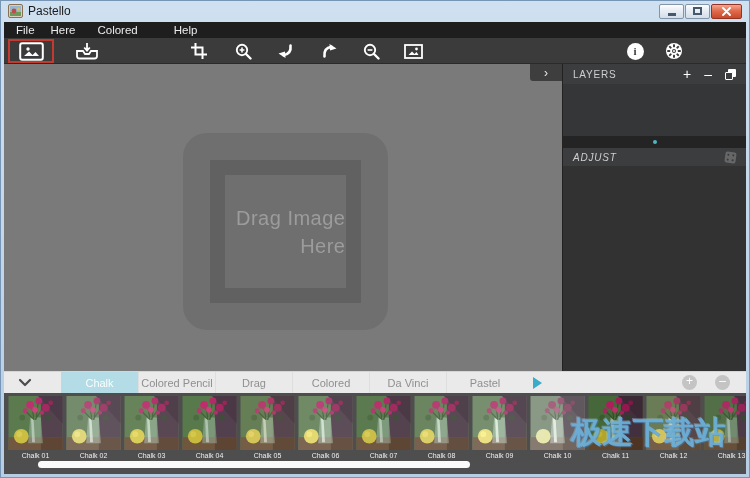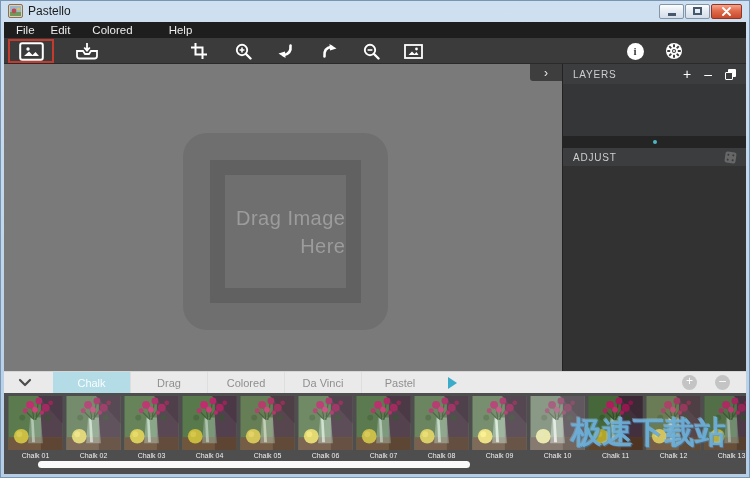--- a/index.html
+++ b/index.html
@@ -51,31 +51,31 @@
   .panel-header { height:20px; background:#3b3d3f; display:flex; align-items:center; padding:0 10px; }
   .panel-title { color:#cfcfcf; font-size:10px; letter-spacing:0.8px; }
   .layer-tools { margin-left:auto; display:flex; align-items:center; gap:13px; }
   .layer-tool { color:#fff; font-size:14px; line-height:14px; }
   .dup-icon { position:relative; width:11px; height:11px; }
   .dup-icon .back { position:absolute; right:0; top:0; width:8px; height:8px; background:#fff; border-radius:1px; }
   .dup-icon .front { position:absolute; left:0; bottom:0; width:8px; height:8px; background:#3b3d3f; border:1.5px solid #fff; border-radius:1px; }
   .layers-content { height:52px; background:#343638; }
   .panel-divider { height:12px; background:#242424; display:flex; align-items:center; justify-content:center; }
   .divider-dot { width:4px; height:4px; border-radius:50%; background:#4db6c2; }
-  .adjust-header { height:18px; }
+  .adjust-header { height:18px;font-style:italic; }
   .adjust-content { flex:1; background:#323232; }
   .dice-icon { margin-left:auto; width:11px; height:11px; background:#6f6f6f; border-radius:2px;
     transform:rotate(8deg); position:relative; opacity:0.85; }
   .dice-icon i { position:absolute; width:2px; height:2px; border-radius:50%; background:#38393b; }
   .dice-icon i:nth-child(1){ left:2px; top:2px; } .dice-icon i:nth-child(2){ right:2px; top:2px; }
   .dice-icon i:nth-child(3){ left:2px; bottom:2px; } .dice-icon i:nth-child(4){ right:2px; bottom:2px; }
   
   .tabbar { height:22px; background:#eaeaea; display:flex; align-items:center; border-top:1px solid #d6d6d6; }
   .tab-collapse { margin-left:10px; width:22px; display:flex; justify-content:center; }
-  .tabs { display:flex; margin-left:17px; height:22px; }
+  .tabs { display:flex; margin-left:25px; height:22px; }
   .tab { width:77px; height:22px; line-height:22px; text-align:center; font-size:11px; color:#8f8f8f;
     border-left:1px solid #dedede; }
   .tab:first-child { border-left:none; }
   .tab.selected { background:#b3dce6; color:rgba(255,255,255,0.92); border-left:none; }
   .play-btn { margin-left:10px; width:0; height:0; border-top:6px solid transparent;
     border-bottom:6px solid transparent; border-left:9px solid #3aabc8; }
   .tab-right { margin-left:auto; display:flex; gap:18px; margin-right:16px; }
   .circle-btn { width:15px; height:15px; border-radius:50%; background:#c4c4c4; color:#fff;
     font-size:12px; line-height:13px; text-align:center; }
   
@@ -116,21 +116,21 @@
             <path d="M1 1 L8 8 M8 1 L1 8" stroke="#fff" stroke-width="1.8" stroke-linecap="round"></path>
           </svg>
       </div>
     </div>
   </div>
 
   <div class="client">
 
     <div class="menubar">
       <span class="menu-item" style="margin-left:10px">File</span>
-      <span class="menu-item" style="margin-left:12px">Edit</span>
+      <span class="menu-item" style="margin-left:12px">Here</span>
       <span class="menu-item" style="margin-left:18px">Colored</span>
       <span class="menu-item" style="margin-left:32px">Help</span>
     </div>
 
     <div class="toolbar">
       <div class="red-box"></div>
 
       <div class="tb-icon" style="left:14px;width:27px">
         <svg width="25" height="19" viewBox="0 0 25 19">
           <rect x="1.2" y="1.2" width="22.6" height="16.6" rx="2" fill="none" stroke="#fff" stroke-width="2"></rect>
@@ -255,20 +255,21 @@
     </div>
 
     <div class="tabbar">
       <div class="tab-collapse">
         <svg width="14" height="9" viewBox="0 0 14 9">
           <path d="M2 2 L7 7 L12 2" fill="none" stroke="#4c4c4c" stroke-width="2.2" stroke-linecap="round" stroke-linejoin="round"></path>
         </svg>
       </div>
       <div class="tabs">
         <div class="tab selected">Chalk</div>
+        <div class="tab">Colored Pencil</div>
         <div class="tab">Drag</div>
         <div class="tab">Colored</div>
         <div class="tab">Da Vinci</div>
         <div class="tab">Pastel</div>
       </div>
       <div class="play-btn"></div>
       <div class="tab-right">
         <div class="circle-btn">+</div>
         <div class="circle-btn">–</div>
       </div>

